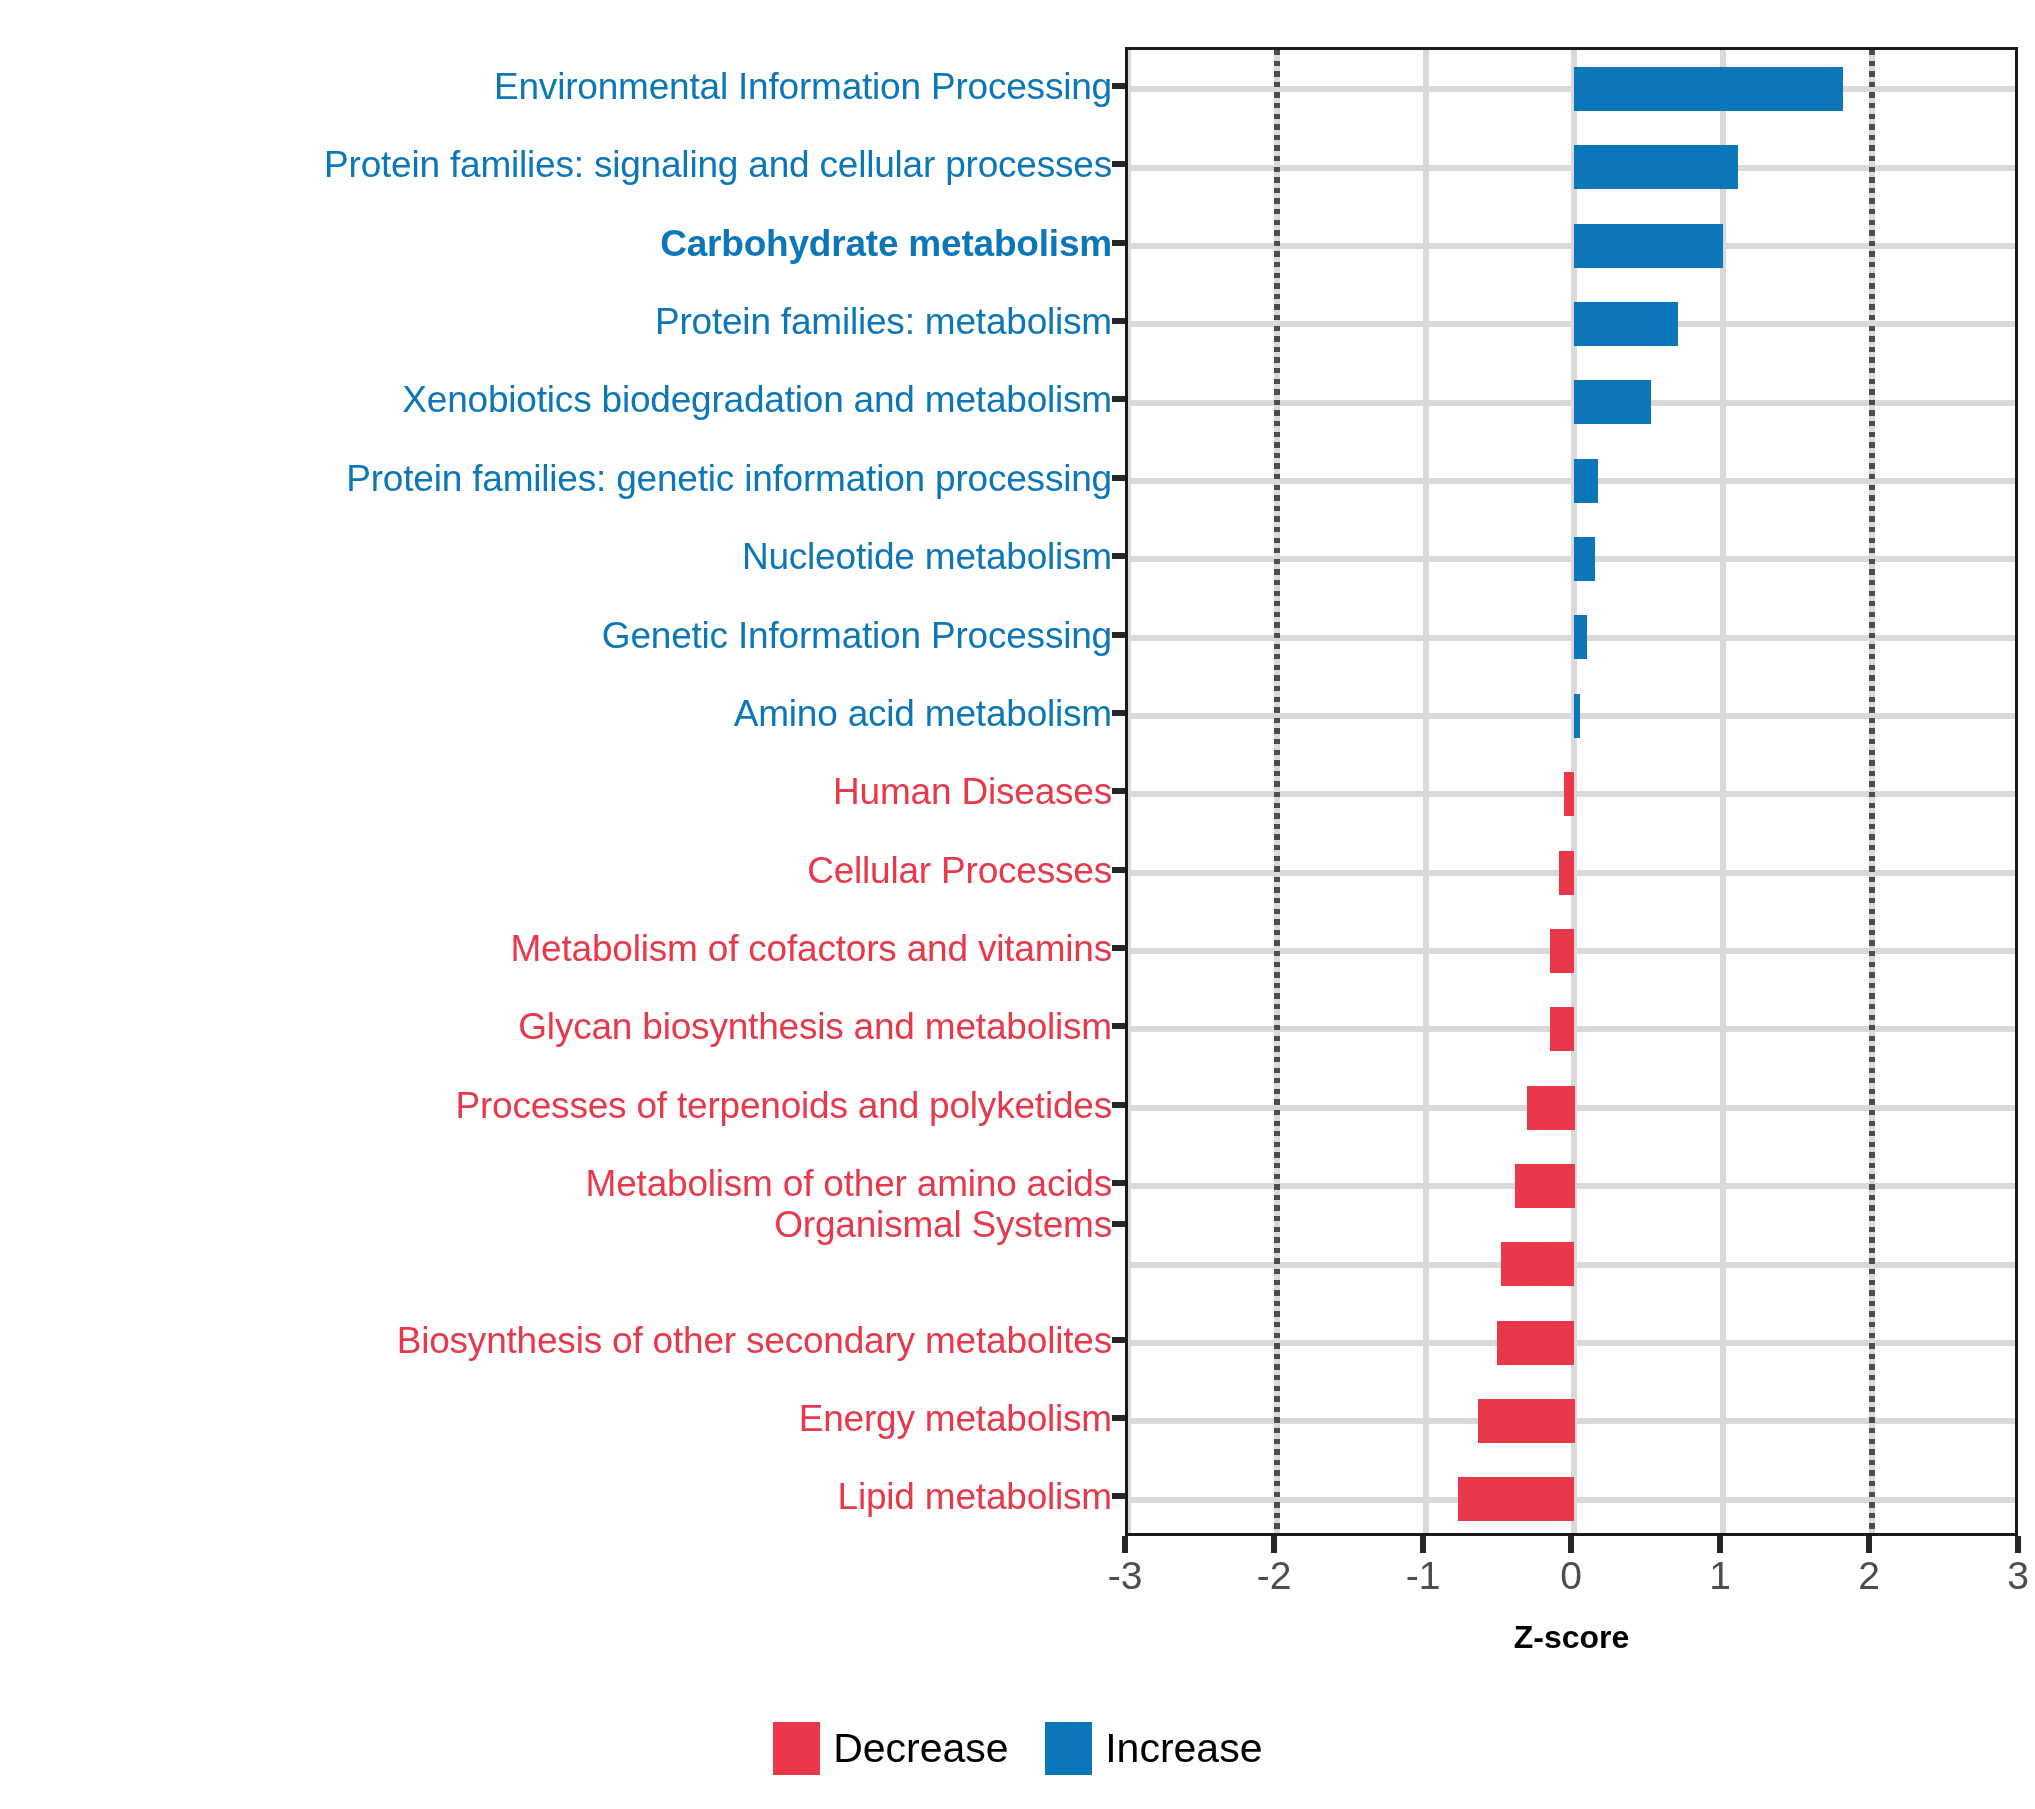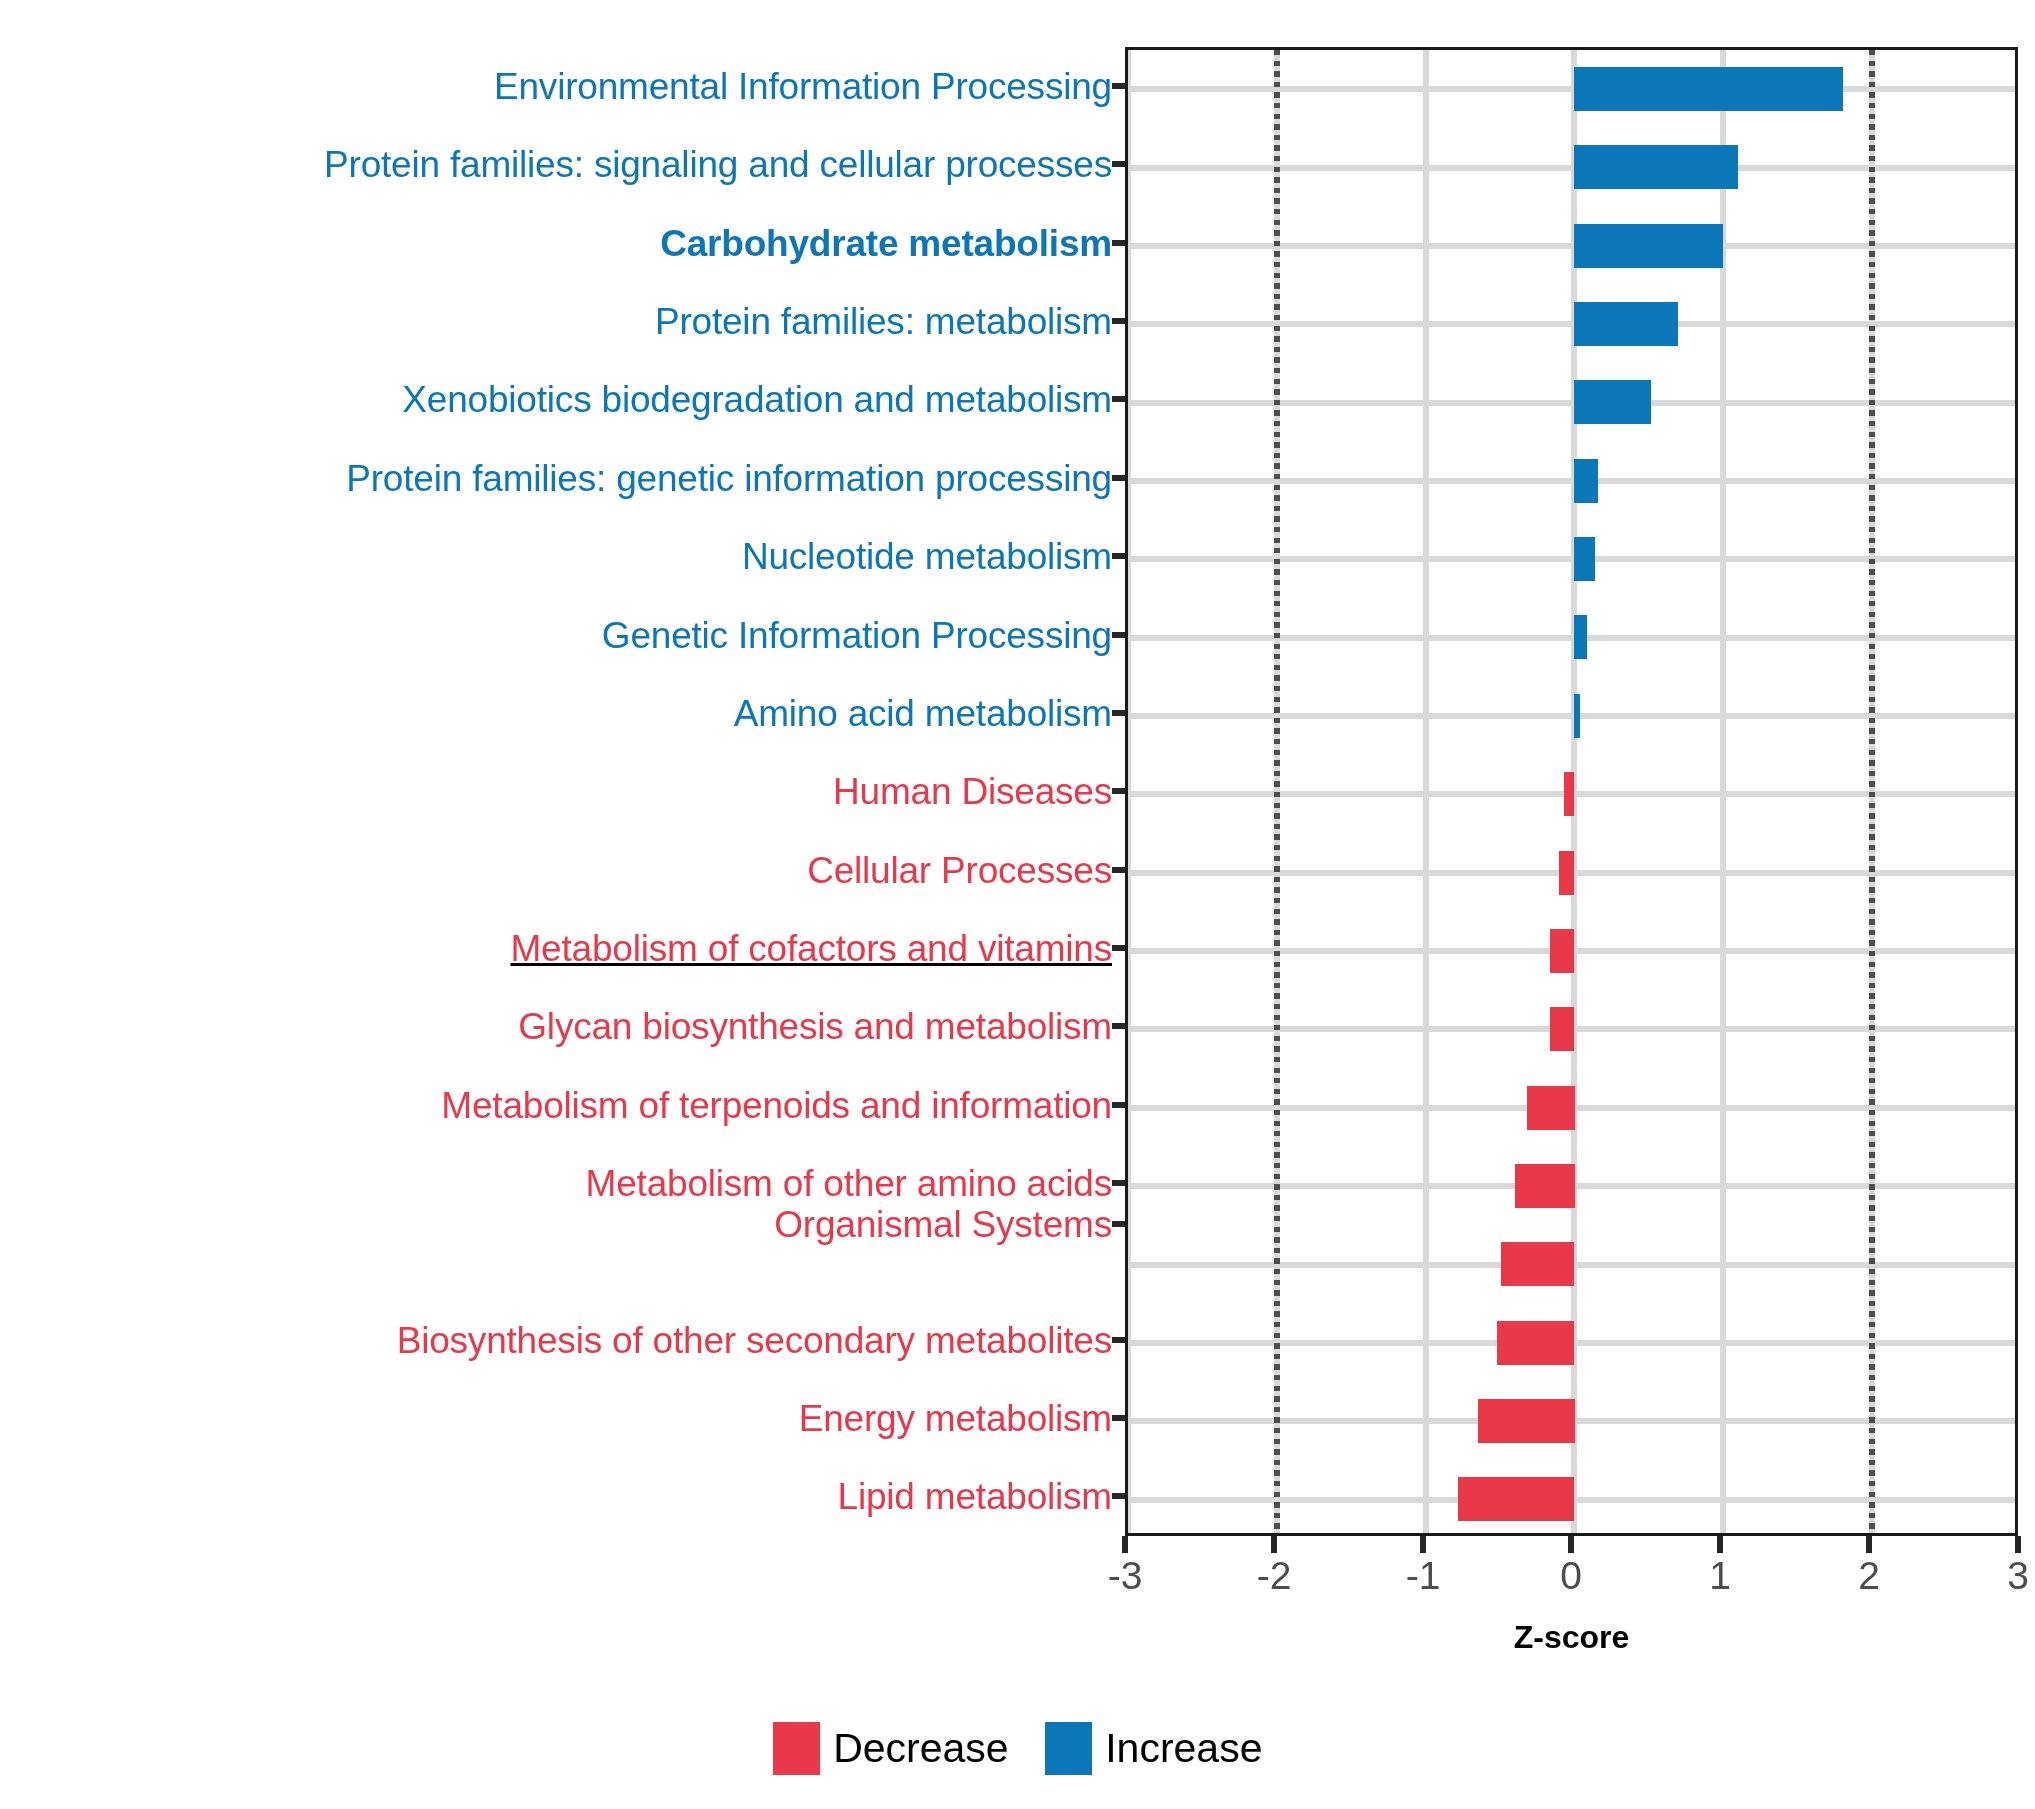--- a/index.html
+++ b/index.html
@@ -209,30 +209,30 @@
         <span class="ytick" style="top: 36px;"></span>
       </div>
       <div class="ylabel-row" style="top: 705px; height: 78px;">
         <span class="ylabel-text dec">Human Diseases</span>
         <span class="ytick" style="top: 36px;"></span>
       </div>
       <div class="ylabel-row" style="top: 784px; height: 78px;">
         <span class="ylabel-text dec">Cellular Processes</span>
         <span class="ytick" style="top: 36px;"></span>
       </div>
-      <div class="ylabel-row" style="top: 862px; height: 78px; text-decoration: underline;">
+      <div class="ylabel-row" style="top: 862px; height: 78px;">
         <span class="ylabel-text dec">Metabolism of cofactors and vitamins</span>
         <span class="ytick" style="top: 36px;"></span>
       </div>
       <div class="ylabel-row" style="top: 940px; height: 78px;">
         <span class="ylabel-text dec">Glycan biosynthesis and metabolism</span>
         <span class="ytick" style="top: 36px;"></span>
       </div>
       <div class="ylabel-row" style="top: 1019px; height: 78px;">
-        <span class="ylabel-text dec">Metabolism of terpenoids and information</span>
+        <span class="ylabel-text dec">Processes of terpenoids and polyketides</span>
         <span class="ytick" style="top: 36px;"></span>
       </div>
       <div class="ylabel-row" style="top: 1097px; height: 78px;">
         <span class="ylabel-text dec">Metabolism of other amino acids</span>
         <span class="ytick" style="top: 36px;"></span>
       </div>
       <div class="ylabel-row" style="top: 1138px; height: 78px;">
         <span class="ylabel-text dec">Organismal Systems</span>
         <span class="ytick" style="top: 36px;"></span>
       </div>

